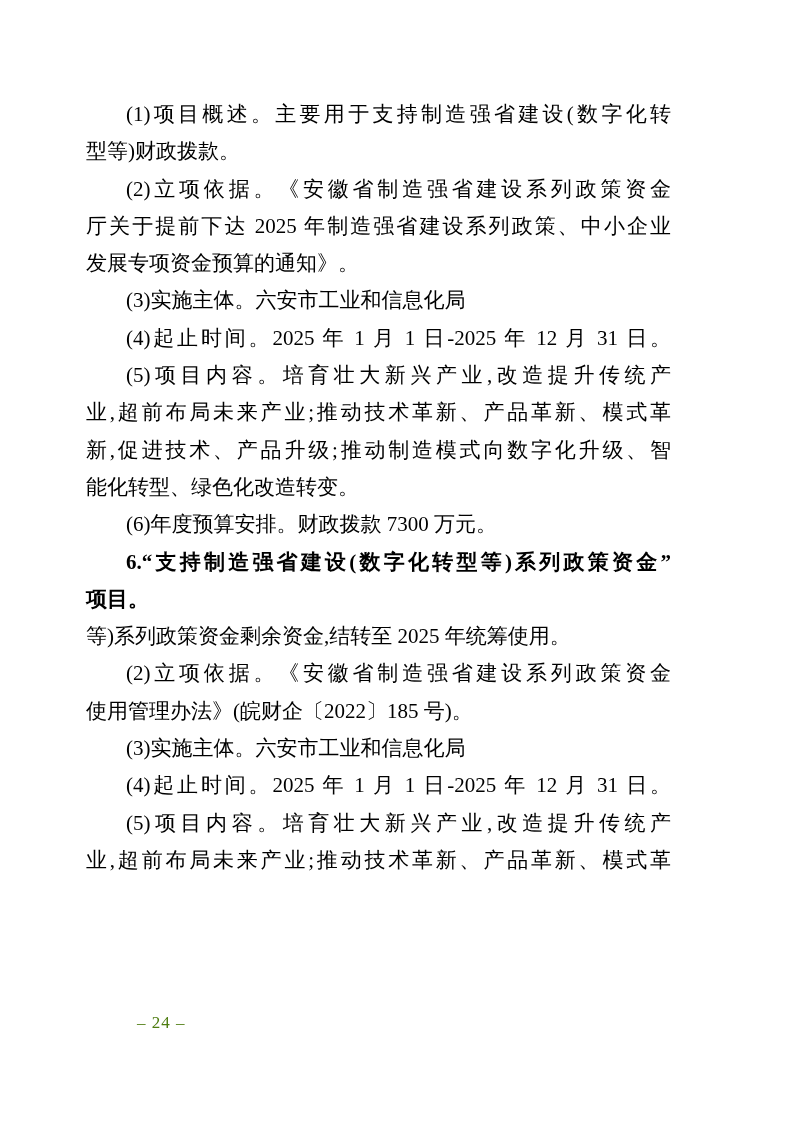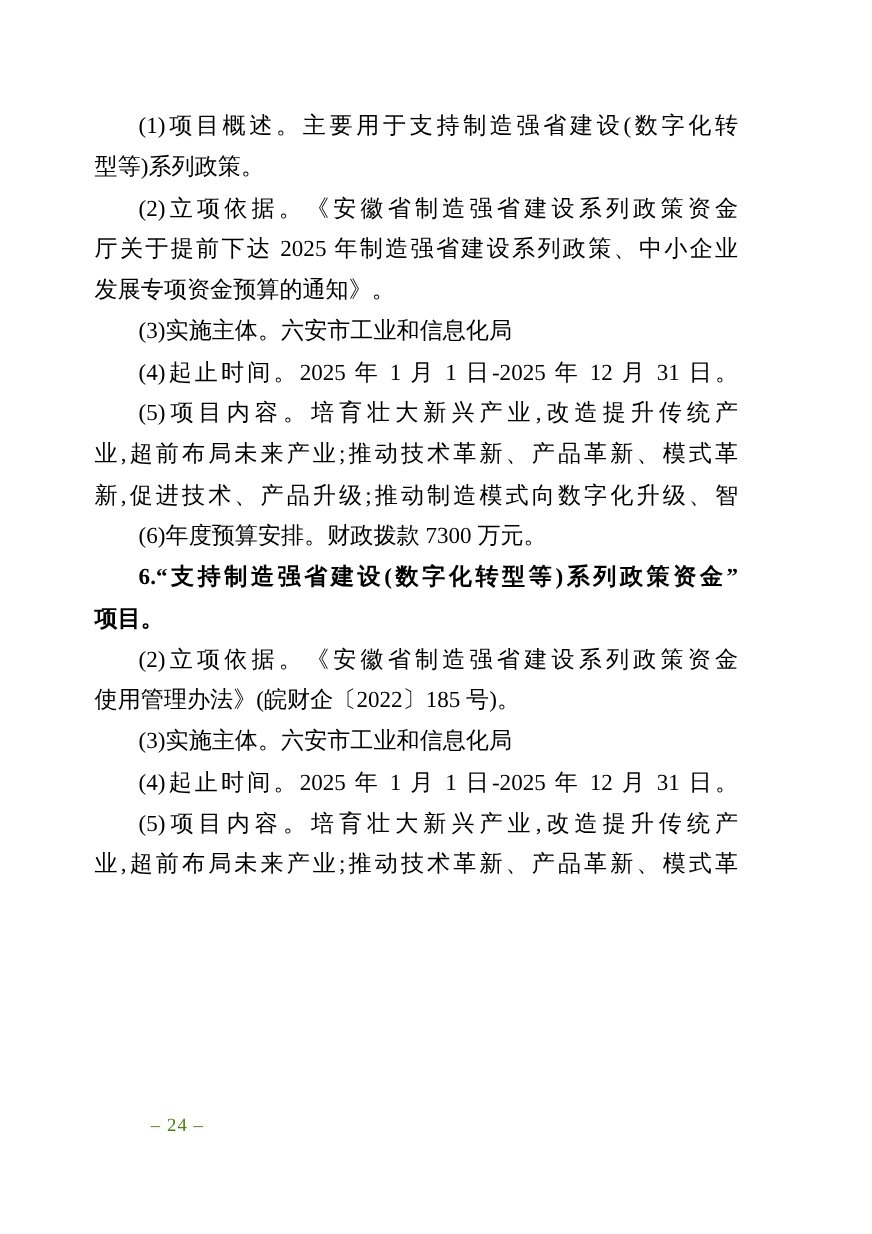--- a/index.html
+++ b/index.html
@@ -49,32 +49,34 @@
     color: #4d7c0f;
     letter-spacing: 1px;
   }
 </style>
 </head>
 <body>
 
 <div class="page">
   <main class="body-text" id="body-lines">
       <div class="line indent fill">(1)项目概述。主要用于支持制造强省建设(数字化转</div>
-      <div class="line">型等)系列政策。</div>
+      <div class="line">型等)财政拨款。</div>
       <div class="line indent fill">(2)立项依据。《安徽省制造强省建设系列政策资金</div>
       <div class="line fill">厅关于提前下达 2025 年制造强省建设系列政策、中小企业</div>
       <div class="line">发展专项资金预算的通知》。</div>
       <div class="line indent">(3)实施主体。六安市工业和信息化局</div>
       <div class="line indent fill">(4)起止时间。2025 年 1 月 1 日-2025 年 12 月 31 日。</div>
       <div class="line indent fill">(5)项目内容。培育壮大新兴产业,改造提升传统产</div>
       <div class="line fill">业,超前布局未来产业;推动技术革新、产品革新、模式革</div>
       <div class="line fill">新,促进技术、产品升级;推动制造模式向数字化升级、智</div>
+      <div class="line">能化转型、绿色化改造转变。</div>
       <div class="line indent">(6)年度预算安排。财政拨款 7300 万元。</div>
       <div class="line indent bold fill">6.“支持制造强省建设(数字化转型等)系列政策资金”</div>
       <div class="line bold">项目。</div>
+      <div class="line">等)系列政策资金剩余资金,结转至 2025 年统筹使用。</div>
       <div class="line indent fill">(2)立项依据。《安徽省制造强省建设系列政策资金</div>
       <div class="line">使用管理办法》(皖财企〔2022〕185 号)。</div>
       <div class="line indent">(3)实施主体。六安市工业和信息化局</div>
       <div class="line indent fill">(4)起止时间。2025 年 1 月 1 日-2025 年 12 月 31 日。</div>
       <div class="line indent fill">(5)项目内容。培育壮大新兴产业,改造提升传统产</div>
       <div class="line fill">业,超前布局未来产业;推动技术革新、产品革新、模式革</div>
     </main>
   <footer class="page-footer">
     <span>– 24 –</span>
   </footer>

